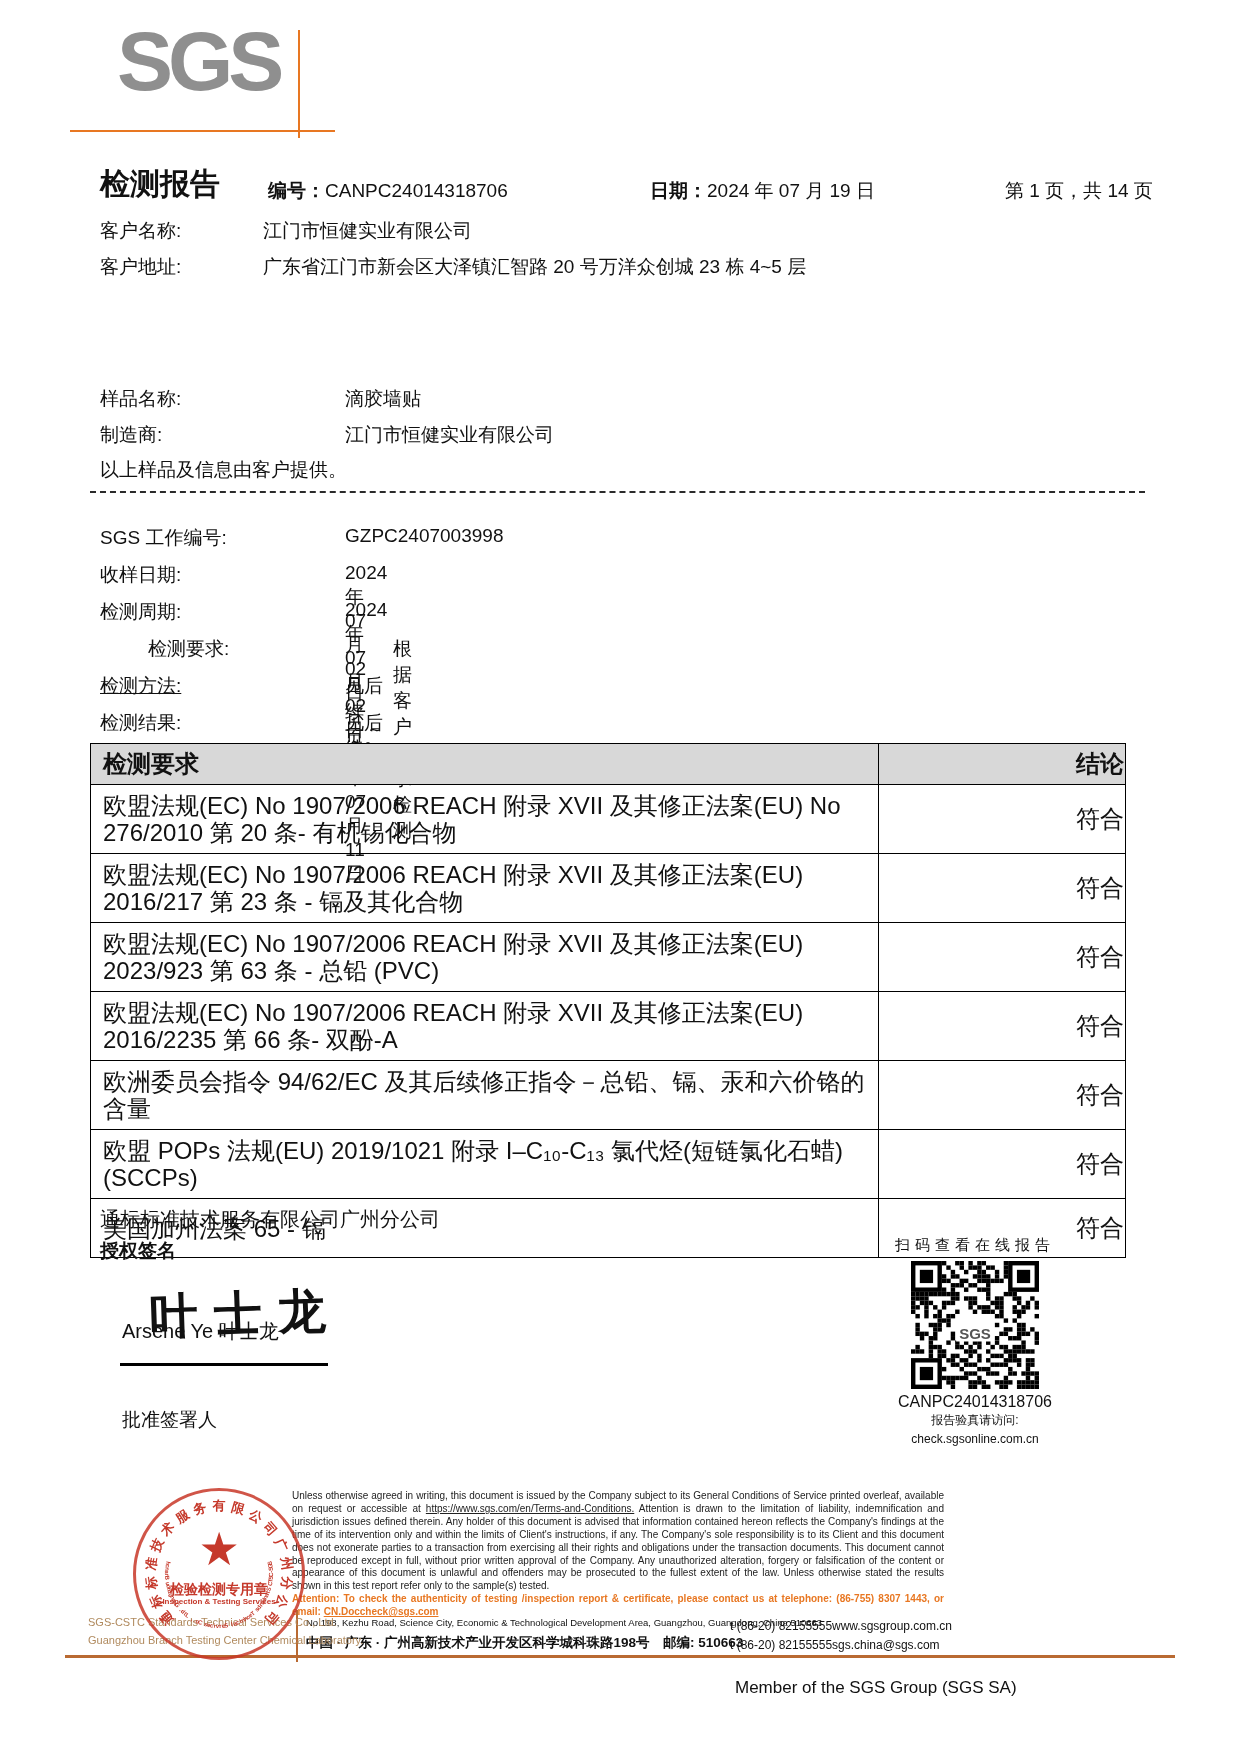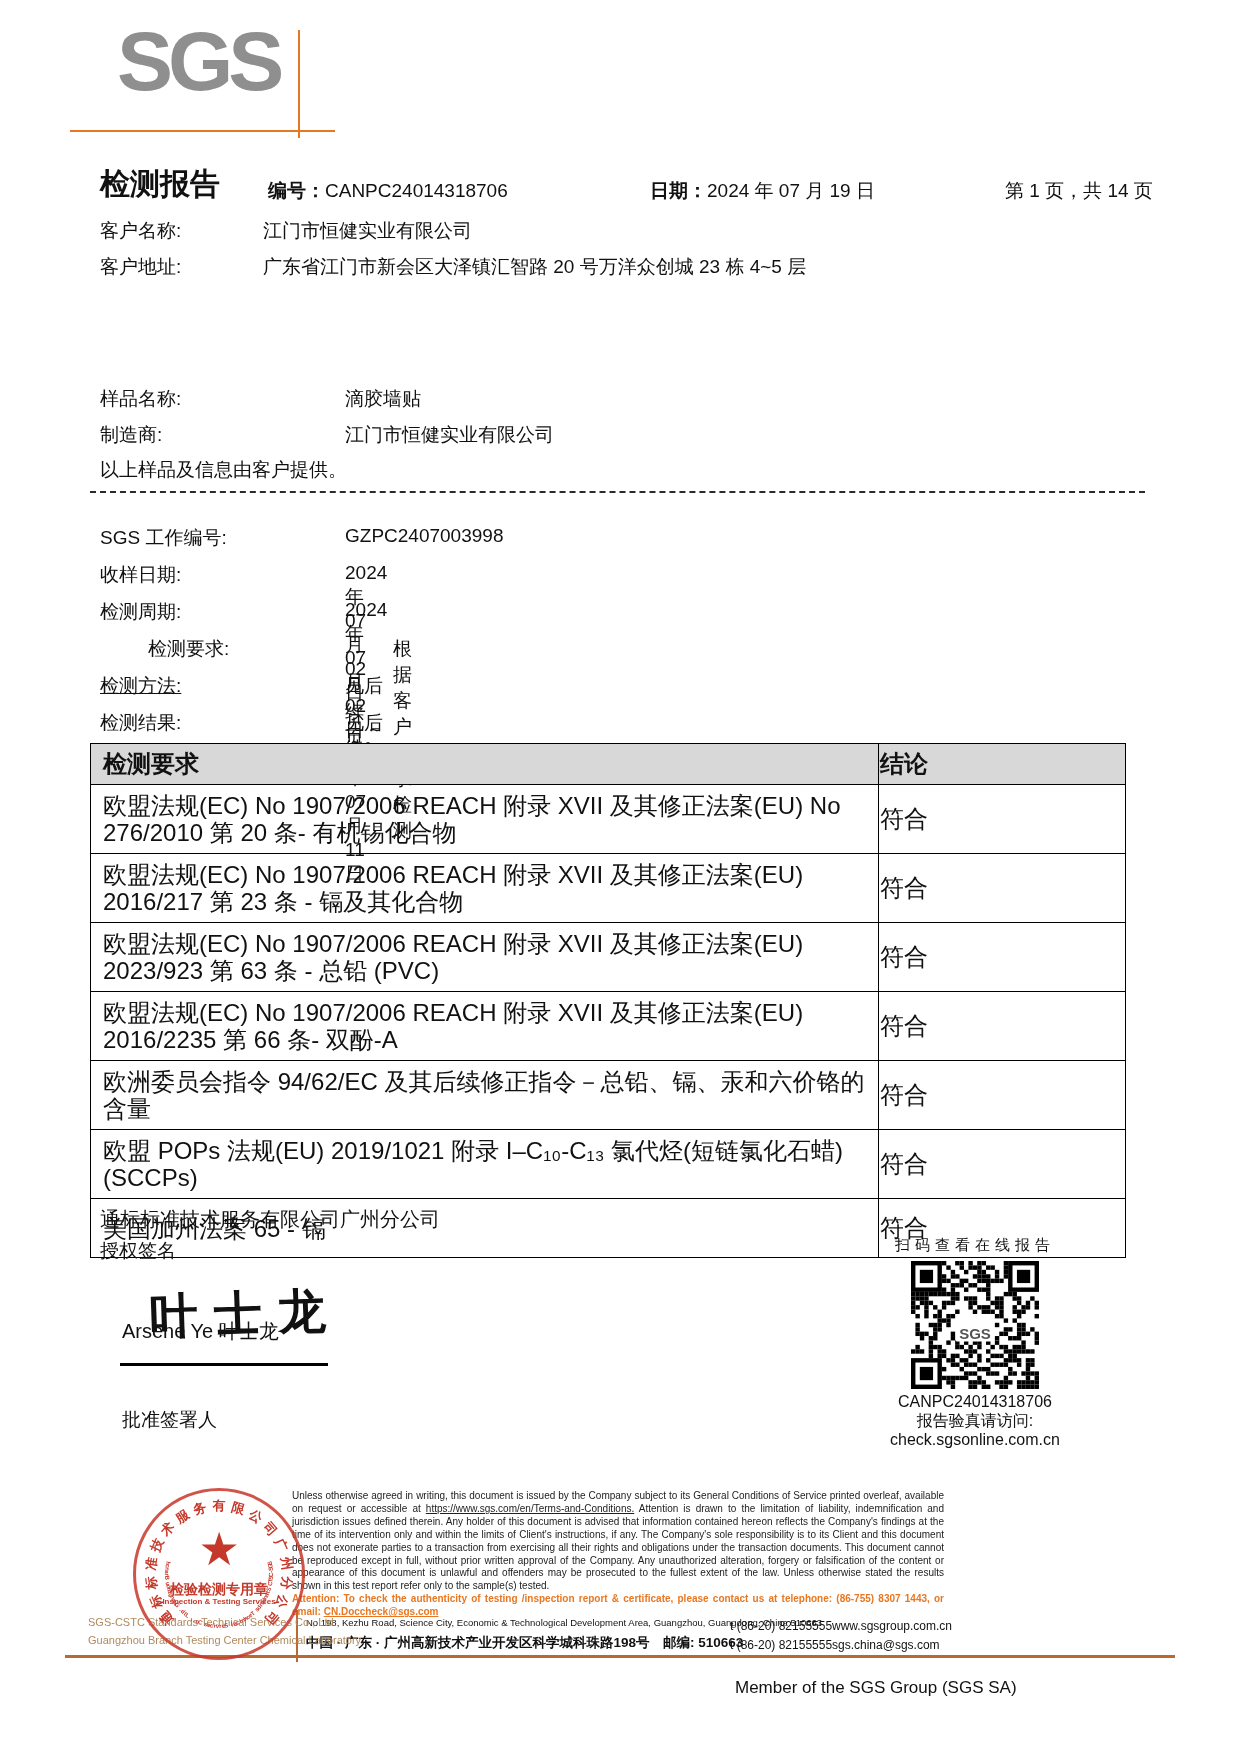--- a/index.html
+++ b/index.html
@@ -23,38 +23,38 @@
   .row-value{font-size:19px;}
 
   .dash-sep{left:90px;top:491px;width:1055px;border-top:2px dashed #2a2a2a;}
 
   
   .rtable{left:90px;top:743px;width:1035px;border-collapse:collapse;table-layout:fixed;}
   .rtable th,.rtable td{border:1.5px solid #000;font-size:24px;vertical-align:middle;}
   .rtable th{background:#d8d8d8;height:38px;font-weight:bold;}
   .rtable th.req{text-align:left;padding-left:12px;}
   .rtable td.req{padding:7px 12px;line-height:27px;}
-  .rtable td.concl,.rtable th.concl{text-align:left;}
+  .rtable td.concl,.rtable th.concl{text-align:right;}
   .rtable col.c1{width:788px;}
   .rtable col.c2{width:247px;}
   .rtable tr.single td{height:44px;}
 
   
   .sig-line{left:120px;top:1363px;width:208px;height:2.5px;background:#000;}
   .sig-script{left:150px;top:1282px;font-size:48px;font-weight:900;letter-spacing:16px;
               transform:rotate(-2deg);font-family:"DejaVu Serif",serif;}
 
   
   .qr-wrap{left:860px;top:1236px;width:230px;text-align:center;}
   .qr-caption{font-size:15px;letter-spacing:5px;white-space:nowrap;}
   .qr-box{position:relative;width:128px;height:128px;margin:6px auto 0;}
   .qr-center{position:absolute;left:50%;top:50%;transform:translate(-50%,-50%);
              background:#fff;padding:0 3px;font-size:15px;font-weight:bold;color:#555;}
   .qr-no{font-size:16px;margin-top:4px;}
-  .qr-verify{font-size:16px;line-height:19px;}
+  .qr-verify{font-size:12px;line-height:19px;}
 
   
   .stamp{left:133px;top:1488px;width:166px;height:166px;border:3px solid rgba(200,55,40,.85);
          border-radius:50%;color:#c5392b;z-index:3;}
   .arc{position:absolute;inset:0;}
   .stamp-star{position:absolute;left:50%;top:21%;transform:translateX(-50%);font-size:46px;
               line-height:46px;color:#c5392b;}
   .stamp-t1{position:absolute;left:0;right:0;top:54%;text-align:center;font-size:14px;
             font-weight:bold;white-space:nowrap;}
   .stamp-t2{position:absolute;left:0;right:0;top:64%;text-align:center;font-size:8px;
@@ -153,21 +153,21 @@
           <td class="concl">符合</td>
         </tr>
     <tr class="single">
           <td class="req">美国加州法案 65 - 镉</td>
           <td class="concl">符合</td>
         </tr>
   </tbody>
     </table>
 
   <div class="abs" style="left:100px;top:1206px;font-size:20px;">通标标准技术服务有限公司广州分公司</div>
-  <div class="abs" style="left:100px;top:1238px;font-size:19px;">授权签名</div>
+  <div class="abs" style="left:100px;top:1238px;font-size:19px;font-weight:bold;">授权签名</div>
   <div class="abs sig-script">叶士龙</div>
   <div class="abs sig-line"></div>
   <div class="abs" style="left:122px;top:1318px;font-size:20px;">Arsene Ye 叶士龙</div>
   <div class="abs" style="left:122px;top:1407px;font-size:19px;">批准签署人</div>
 
   <div class="abs qr-wrap">
     <div class="qr-caption">扫码查看在线报告</div>
     <div class="qr-box"><svg width="128" height="128" xmlns="http://www.w3.org/2000/svg">
           <rect x="30.89655172413793" y="0" width="4.413793103448276" height="4.413793103448276" fill="#000"></rect>
           <rect x="44.13793103448276" y="0" width="4.413793103448276" height="4.413793103448276" fill="#000"></rect>

